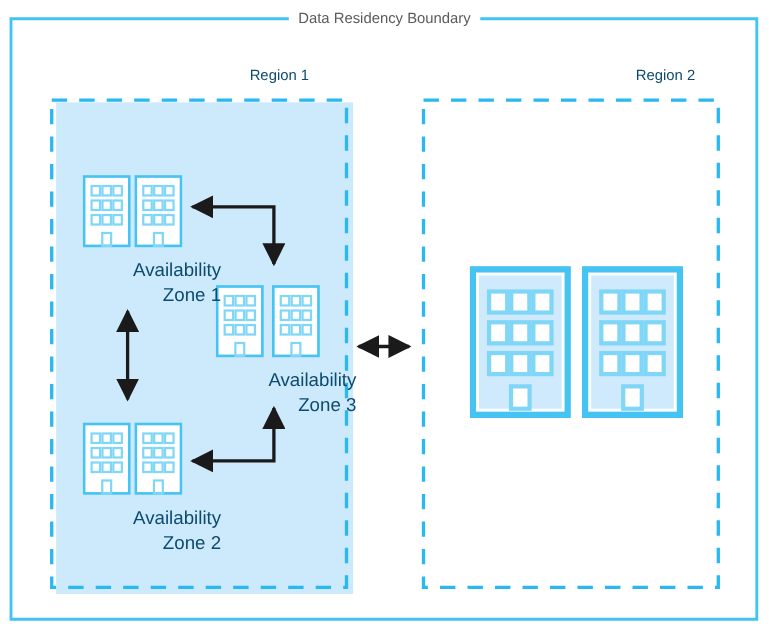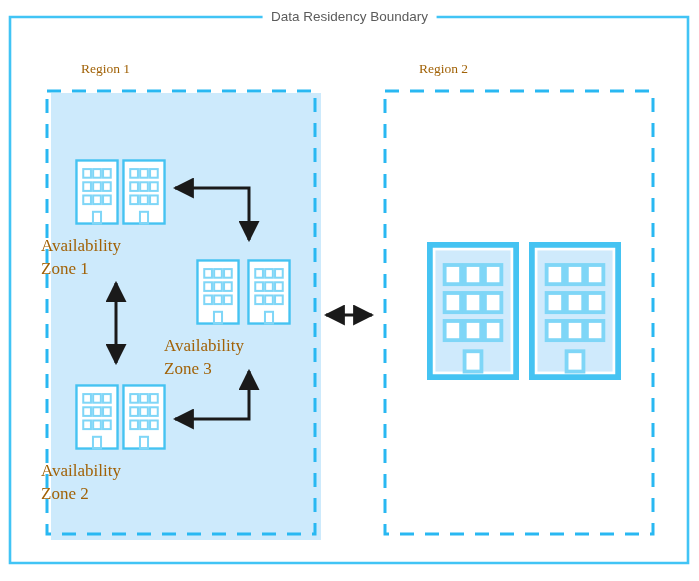--- a/index.html
+++ b/index.html
@@ -20,23 +20,23 @@
   }
   svg.canvas {
     position: absolute;
     top: 0;
     left: 0;
     width: 699px;
     height: 581px;
   }
   .label-text {
     position: absolute;
-    color: #a16207;
-    font-family: Liberation Serif, serif;
-    text-align: left;
+    color: #0c4a6e;
+    font-family: Liberation Sans, sans-serif;
+    text-align: right;
     line-height: 1.38;
     white-space: pre-line;
     user-select: none;
   }
   .boundary-title {
     position: absolute;
     color: #5b5b5b;
     font-size: 13.5px;
     font-family: "Liberation Sans", sans-serif;
     background: #ffffff;
@@ -155,21 +155,21 @@
     <g>
       <use href="#bld-blue" x="427" y="235" width="92" height="152"></use>
       <use href="#bld-blue" x="529" y="235" width="92" height="152"></use>
     </g>
   </svg>
 
   <div class="boundary-title">Data Residency Boundary</div>
 
   <div class="label-text region-title" style="left:81px; top:60px;">Region 1</div>
 
-  <div class="label-text region-title" style="left:419px; top:60px;">Region 2</div>
+  <div class="label-text region-title" style="left:432px; top:60px;">Region 2</div>
 
   <div class="label-text az-label" style="left:41px; top:234px;">Availability
 Zone 1</div>
 
   <div class="label-text az-label" style="left:41px; top:459px;">Availability
 Zone 2</div>
 
   <div class="label-text az-label" style="left:164px; top:334px;">Availability
 Zone 3</div>
 

